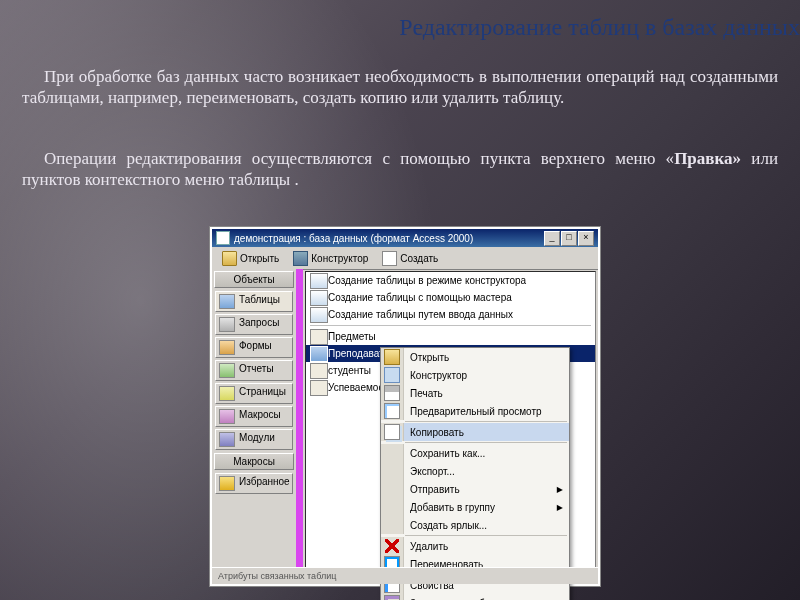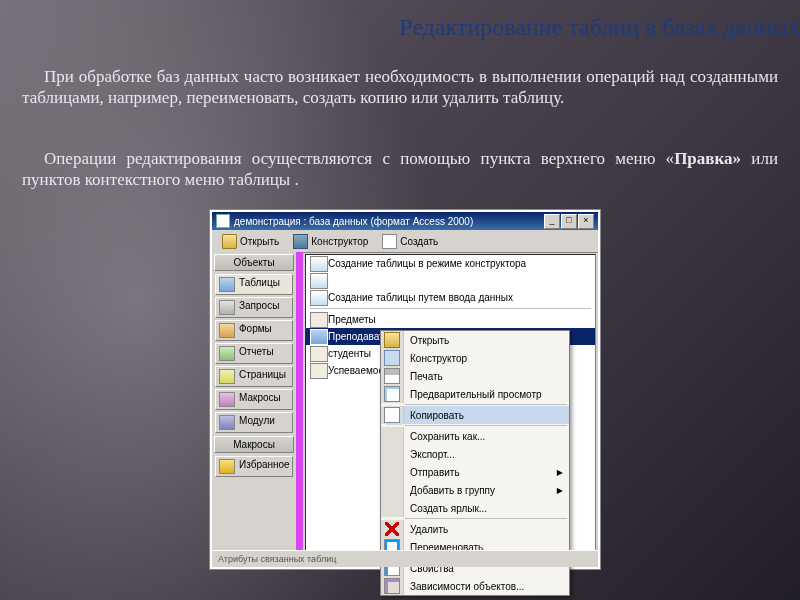--- a/index.html
+++ b/index.html
@@ -11,21 +11,21 @@
   .title{position:absolute;top:14px;left:0;width:100%;text-align:right;
     font-size:24px;color:#1f3a7a;font-family:"Times New Roman",serif}
   .para{position:absolute;left:22px;right:22px;font-size:17px;line-height:1.25;
     text-align:justify;text-justify:inter-word}
   .p1{top:66px}
   .indent{display:inline-block;width:22px}
   .p2{top:148px}
   .bold{font-weight:bold}
 
   
-  .shot{position:absolute;left:210px;top:210px;width:386px;height:355px;
+  .shot{position:absolute;left:210px;top:227px;width:386px;height:355px;
     background:#d6d3ce;border:2px solid #fff;box-shadow:0 0 0 1px #888;font-family:Tahoma,Arial,sans-serif;font-size:10px;color:#000}
   .tbar{height:18px;background:linear-gradient(#0a246a,#3a6ea5);color:#fff;display:flex;align-items:center;padding:0 4px;font-size:10px}
   .tbar .ticon{width:12px;height:12px;background:#fff;margin-right:4px;border:1px solid #7aa;display:inline-block}
   .wbtns{margin-left:auto;display:flex;gap:1px}
   .wbtn{width:14px;height:13px;background:#d6d3ce;border:1px solid #fff;border-right-color:#808080;border-bottom-color:#808080;font-size:9px;line-height:11px;text-align:center;color:#000}
   .toolbar{height:22px;background:#d6d3ce;border-bottom:1px solid #808080;display:flex;align-items:center;padding:0 4px;gap:2px}
   .tbtn{display:flex;align-items:center;gap:3px;padding:1px 5px;border:1px solid transparent;font-size:10px}
   .tbtn .ico{width:13px;height:13px;display:inline-block}
   .ico-open{background:linear-gradient(#f7e39a,#d9b24a);border:1px solid #9a7a20;border-radius:1px}
   .ico-design{background:linear-gradient(#8ab,#579);border:1px solid #357}
@@ -151,20 +151,21 @@
           </div>
       </div>
 
       <div class="main">
         <div class="mrow wiz">
             <span class="mico"></span>
             <span>Создание таблицы в режиме конструктора</span>
           </div>
         <div class="mrow wiz">
             <span class="mico"></span>
+            <span>Создание таблицы с помощью мастера</span>
           </div>
         <div class="mrow wiz">
             <span class="mico"></span>
             <span>Создание таблицы путем ввода данных</span>
           </div>
         <div class="sep"></div>
         <div class="mrow">
             <span class="mico"></span>
             <span>Предметы</span>
           </div>

